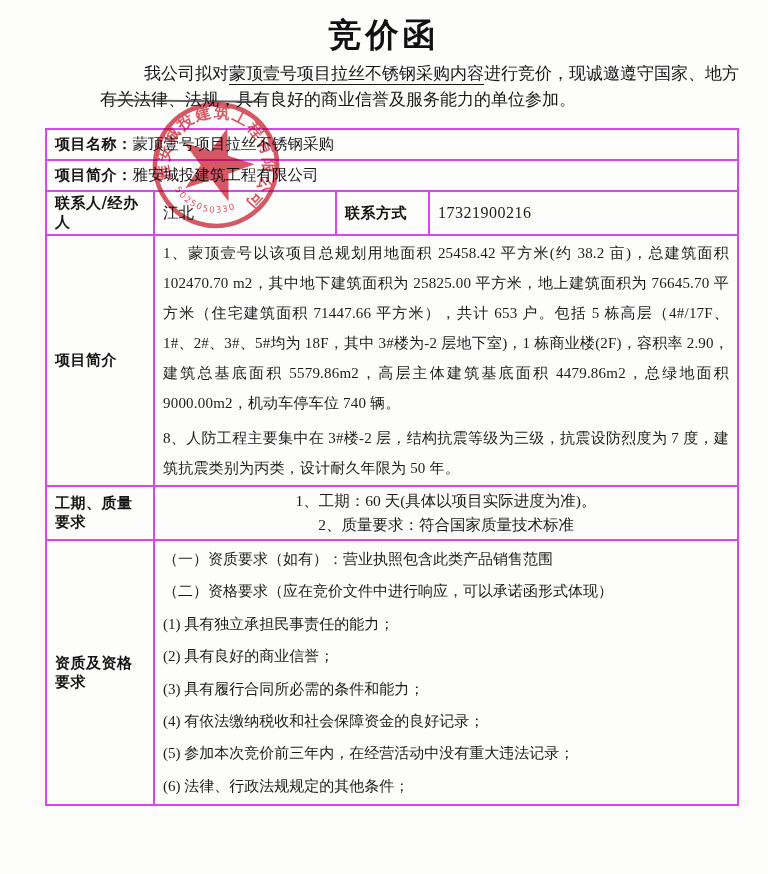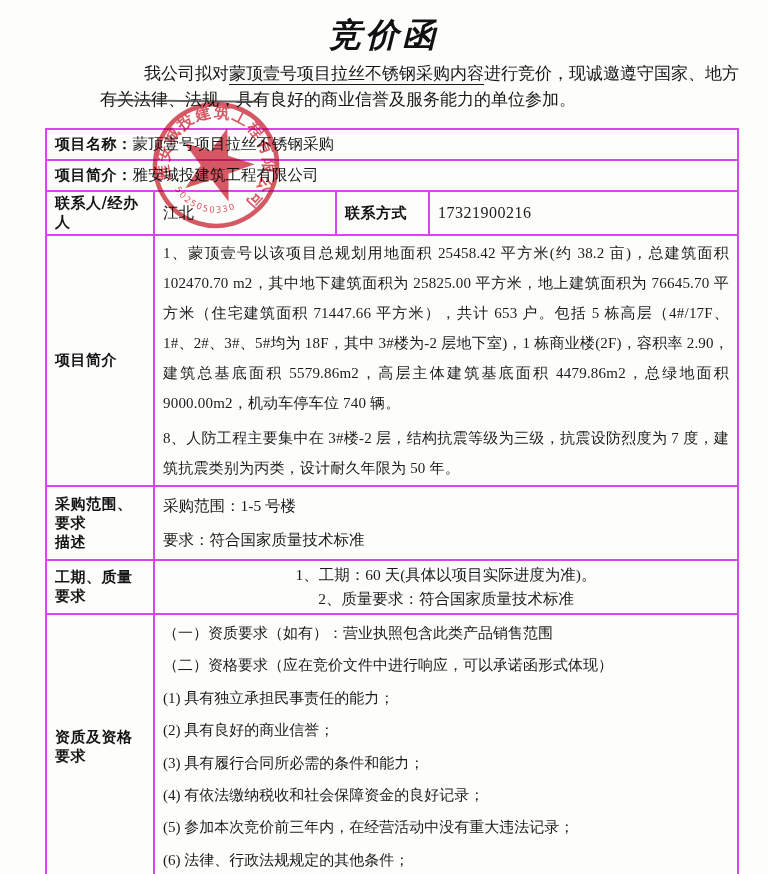--- a/index.html
+++ b/index.html
@@ -10,21 +10,20 @@
     font-family:"Liberation Serif", serif;
     color:#181818;
     overflow:hidden;
   }
   .doc-title {
     position:absolute; top:13px; left:0; width:768px;
     text-align:center;
     font-family:"Liberation Serif", serif;
     font-size:33px; font-weight:bold; letter-spacing:4px;
     color:#111;
-    font-style:italic;
   }
   .intro {
     position:absolute; top:61px; left:100px; width:572px;
     font-size:17px; line-height:26px; color:#161616;
   }
   .intro .l1 { text-indent:44px; white-space:nowrap;text-align:center; }
   .intro .uline { border-bottom:1.8px solid #1a1a1a; padding-bottom:1px; }
   .scan-line {
     position:absolute; top:100px; left:114px; width:144px; height:2px;
     background:#3c3c3c; transform:rotate(.6deg); opacity:.8;
@@ -108,30 +107,20 @@
     <td class="labelcell"><span class="lbl">联系方式</span></td>
     <td class="cell-phone-val"><span>17321900216</span></td>
   </tr>
   <tr style="height:222px">
     <td class="labelcell overview-label"><span class="lbl">项目简介</span></td>
     <td colspan="3" class="overview-cell">
       <div class="ov-p">1、蒙顶壹号以该项目总规划用地面积 25458.42 平方米(约 38.2 亩)，总建筑面积 102470.70 m2，其中地下建筑面积为 25825.00 平方米，地上建筑面积为 76645.70 平方米（住宅建筑面积 71447.66 平方米），共计 653 户。包括 5 栋高层（4#/17F、1#、2#、3#、5#均为 18F，其中 3#楼为-2 层地下室)，1 栋商业楼(2F)，容积率 2.90，建筑总基底面积 5579.86m2，高层主体建筑基底面积 4479.86m2，总绿地面积 9000.00m2，机动车停车位 740 辆。</div>
       <div class="ov-p">8、人防工程主要集中在 3#楼-2 层，结构抗震等级为三级，抗震设防烈度为 7 度，建筑抗震类别为丙类，设计耐久年限为 50 年。</div>
     </td>
   </tr>
-  <tr style="height:63px">
-    <td class="labelcell">
-      <div class="lbl">采购范围、要求</div>
-      <div class="lbl">描述</div>
-    </td>
-    <td colspan="3" class="scope-cell two-line">
-      <div>采购范围：1-5 号楼</div>
-      <div>要求：符合国家质量技术标准</div>
-    </td>
-  </tr>
   <tr style="height:53px">
     <td class="labelcell"><span class="lbl">工期、质量要求</span></td>
     <td colspan="3" class="duration-cell duration-lines">
       <div>1、工期：60 天(具体以项目实际进度为准)。</div>
       <div>2、质量要求：符合国家质量技术标准</div>
     </td>
   </tr>
   <tr style="height:259px">
     <td class="labelcell"><span class="lbl">资质及资格要求</span></td>
     <td colspan="3" class="qual-cell qual-lines">

